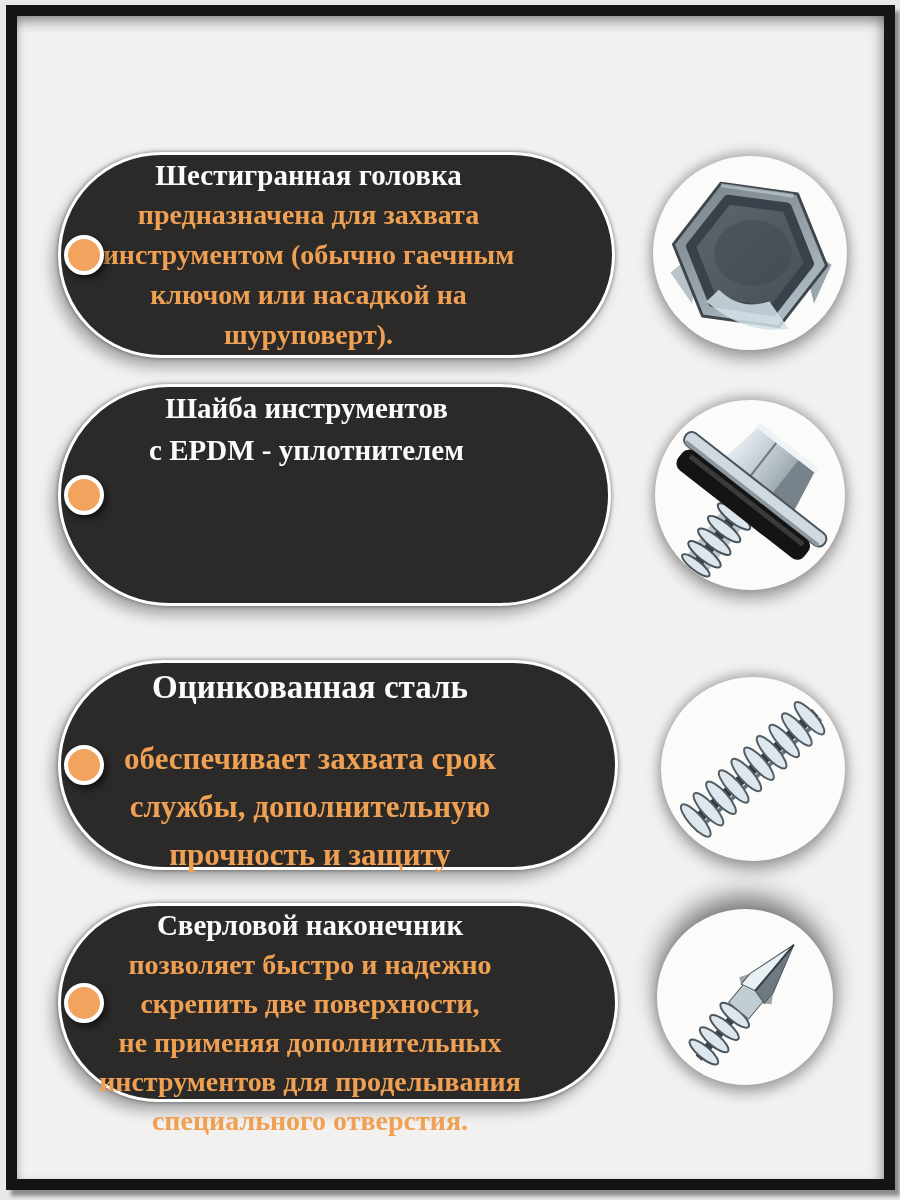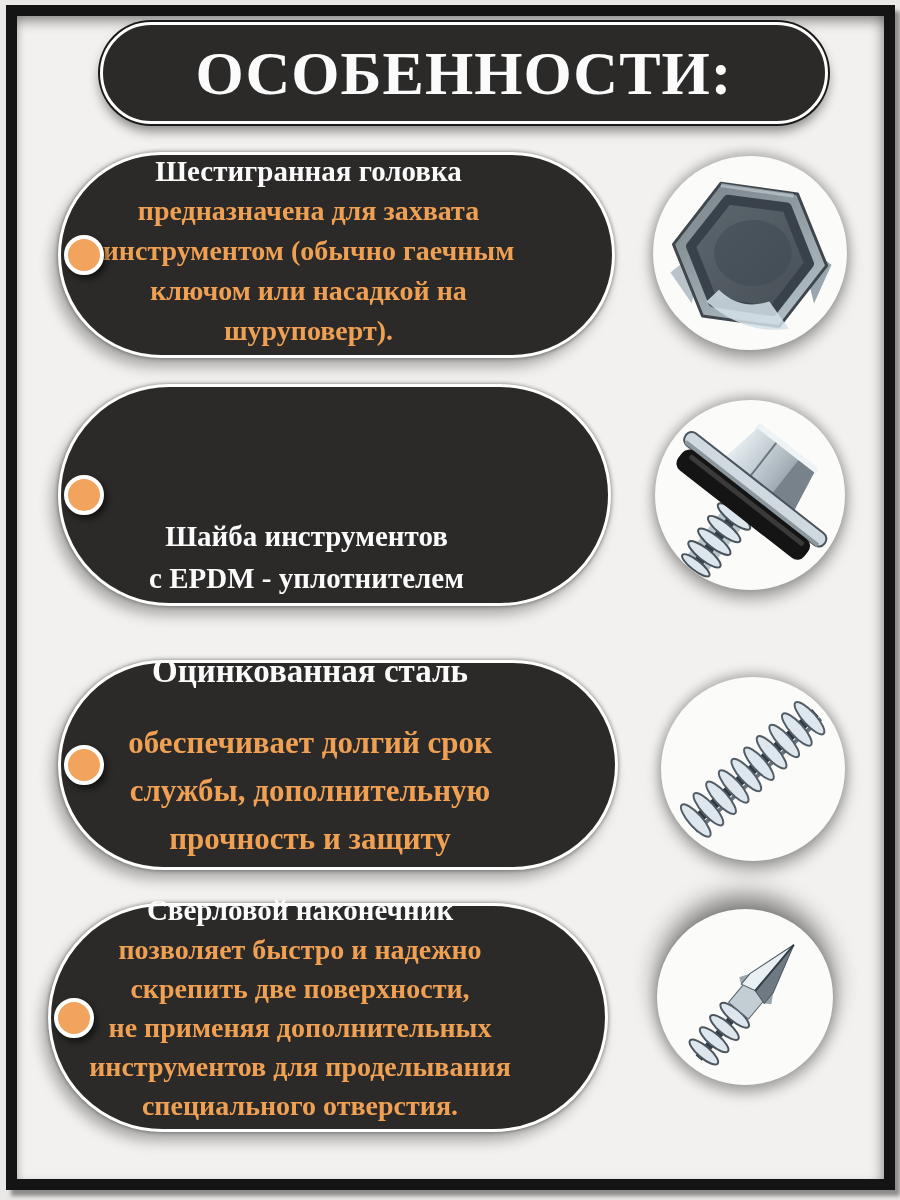--- a/index.html
+++ b/index.html
@@ -37,28 +37,28 @@
     display:flex;align-items:center;justify-content:center;
   }
   .title-pill span{
     color:var(--card-text);font-size:62px;letter-spacing:1px;line-height:1;
   }
   .card{
     position:absolute;
     background:var(--card-bg);
     border:3px solid #fff;
     box-shadow:0 0 4px rgba(0,0,0,.5), -6px 9px 14px rgba(0,0,0,.30);
-    display:flex;flex-direction:column;justify-content:flex-end;
+    display:flex;flex-direction:column;justify-content:space-between;
     text-align:center;
-    padding:0 70px 4px 14px;box-sizing:border-box;
+    padding:0 70px 12px 14px;box-sizing:border-box;
   }
   .c1{left:41px;top:136px;width:557px;height:206px;border-radius:106px;}
   .c2{left:41px;top:368px;width:553px;height:222px;border-radius:114px;}
   .c3{left:41px;top:644px;width:560px;height:210px;border-radius:108px;gap:24px;}
-  .c4{left:31px;top:887px;width:560px;height:229px;border-radius:125px;}
+  .c4{left:41px;top:887px;width:560px;height:199px;border-radius:125px;}
   .card-title{color:var(--card-text);white-space:pre-line;}
   .card-body{color:var(--orange-text);white-space:pre-line;}
   .c1 .card-title,.c2 .card-title,.c4 .card-title{font-size:29px;line-height:40px;}
   .c1 .card-body,.c2 .card-body{font-size:28px;line-height:40px;}
   .c2 .card-title{line-height:42px;}
   .c2 .card-body{line-height:42px;}
   .c3 .card-title{font-size:33px;line-height:48px;}
   .c3 .card-body{font-size:31px;line-height:48px;}
   .c4 .card-title{line-height:39px;}
   .c4 .card-body{font-size:28px;line-height:39px;}
@@ -78,23 +78,20 @@
   .p2{left:638px;top:384px;width:190px;height:190px;}
   .p3{left:644px;top:661px;width:184px;height:184px;}
   .p4{left:640px;top:893px;width:176px;height:176px;
       box-shadow:0 -14px 24px rgba(0,0,0,.48), 0 8px 14px rgba(0,0,0,.30);}
 </style>
 </head>
 <body>
 
 <div class="frame">
 
-  <div class="title-pill">
-    <span>ОСОБЕННОСТИ:</span>
-  </div>
 
   <div class="card c1">
     <span class="bullet"></span>
     <div class="card-title">Шестигранная головка</div>
     <div class="card-body">предназначена для захвата
 инструментом (обычно гаечным
 ключом или насадкой на
 шуруповерт).</div>
   </div>
   <div class="photo p1">
@@ -150,21 +147,21 @@
         <rect x="-84" y="-5" width="168" height="4" fill="#8d979e"></rect>
         <rect x="-80" y="-1" width="160" height="24" rx="9" fill="#141414"></rect>
         <rect x="-72" y="3" width="144" height="5" rx="2" fill="#3a3a3a"></rect>
       </g>
     </svg>
   </div>
 
   <div class="card c3">
     <span class="bullet"></span>
     <div class="card-title">Оцинкованная сталь</div>
-    <div class="card-body">обеспечивает долгий срок
+    <div class="card-body">обеспечивает захвата срок
 службы, дополнительную
 прочность и защиту</div>
   </div>
   <div class="photo p3">
     <svg viewBox="0 0 184 184">
       <g transform="translate(92,92) rotate(48)">
         <rect x="-5" y="-84" width="10" height="168" fill="#2e3842"></rect>
         <rect x="6" y="-84" width="4" height="168" fill="#46525c" opacity=".8"></rect>
         <ellipse cx="0" cy="-76" rx="21" ry="6.5" fill="#dde7ed" stroke="#525d66" stroke-width="2"></ellipse>
         <ellipse cx="0" cy="-59" rx="21" ry="6.5" fill="#dde7ed" stroke="#525d66" stroke-width="2"></ellipse>

